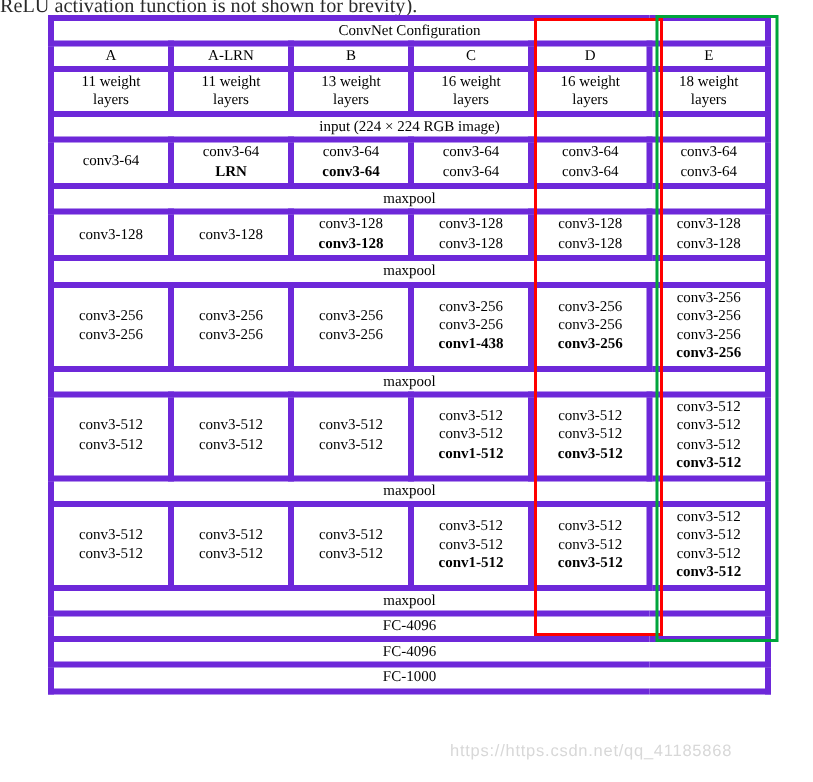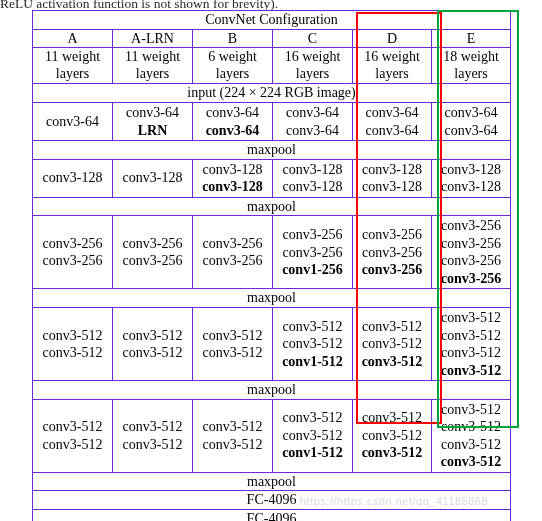--- a/index.html
+++ b/index.html
@@ -37,25 +37,25 @@
     position: absolute;
     left: 32px;
     top: 10px;
     width: 478px;
     border-collapse: collapse;
     table-layout: fixed;
     font-size: 11.5px;
     line-height: 1.12;
   }
   table.conv td {
-    border: 1px solid #6d28d9;
+    border: 4px solid #6d28d9;
     text-align: center;
     vertical-align: middle;
     padding: 1px 0 1px 0;
-    font-size: 14px;
+    font-size: 10px;
   }
   td.title {
     font-size: 12.5px;
     padding: 1px 0 2px 0;
   }
   td.colhead {
     font-size: 12.5px;
     padding: 1px 0;
   }
   td.weights {
@@ -139,21 +139,21 @@
       <tr>
         <td class="weights">
           <span class="line">11 weight</span>
           <span class="line">layers</span>
         </td>
         <td class="weights">
           <span class="line">11 weight</span>
           <span class="line">layers</span>
         </td>
         <td class="weights">
-          <span class="line">6 weight</span>
+          <span class="line">13 weight</span>
           <span class="line">layers</span>
         </td>
         <td class="weights">
           <span class="line">16 weight</span>
           <span class="line">layers</span>
         </td>
         <td class="weights">
           <span class="line">16 weight</span>
           <span class="line">layers</span>
         </td>
@@ -232,21 +232,21 @@
             <span class="line">conv3-256</span>
             <span class="line">conv3-256</span>
           </td>
         <td class="block">
             <span class="line">conv3-256</span>
             <span class="line">conv3-256</span>
           </td>
         <td class="block">
             <span class="line">conv3-256</span>
             <span class="line">conv3-256</span>
-            <span class="line b">conv1-256</span>
+            <span class="line b">conv1-438</span>
           </td>
         <td class="block">
             <span class="line">conv3-256</span>
             <span class="line">conv3-256</span>
             <span class="line b">conv3-256</span>
           </td>
         <td class="block">
             <span class="line">conv3-256</span>
             <span class="line">conv3-256</span>
             <span class="line">conv3-256</span>

